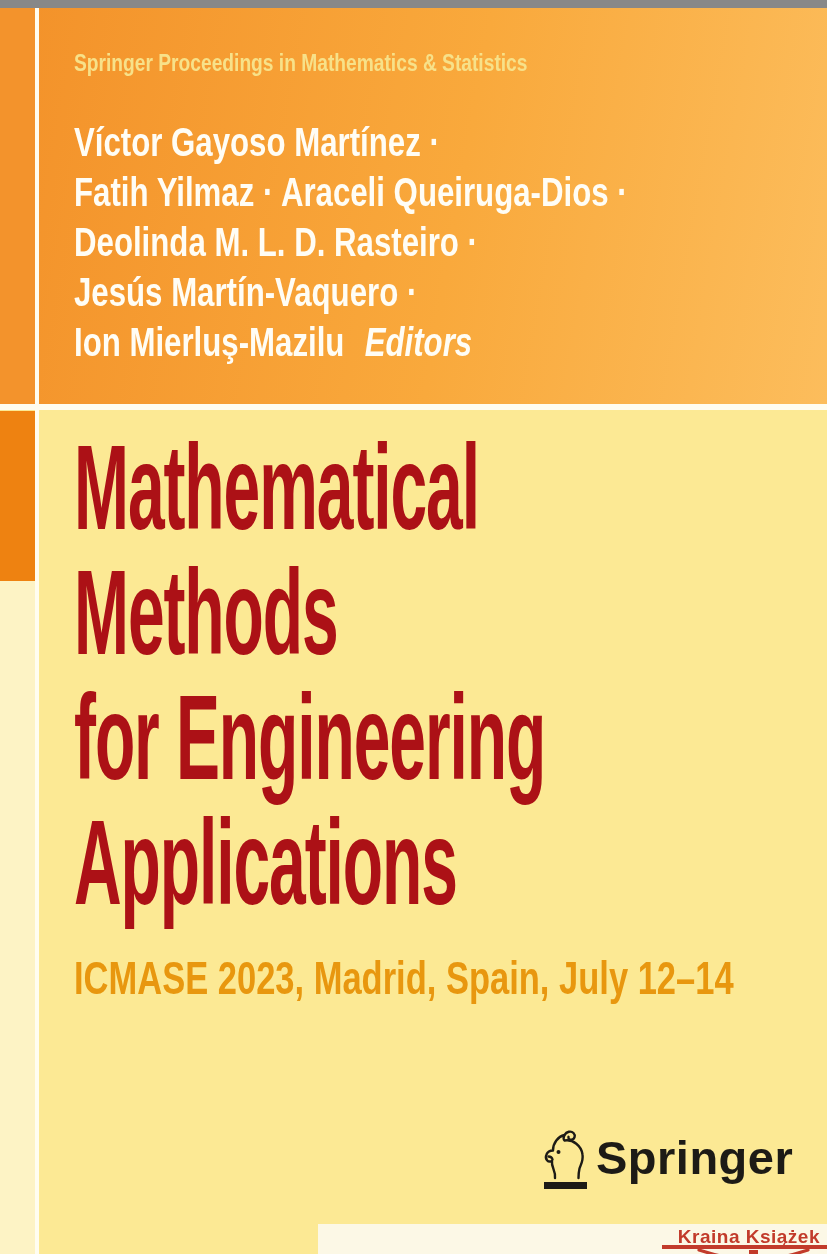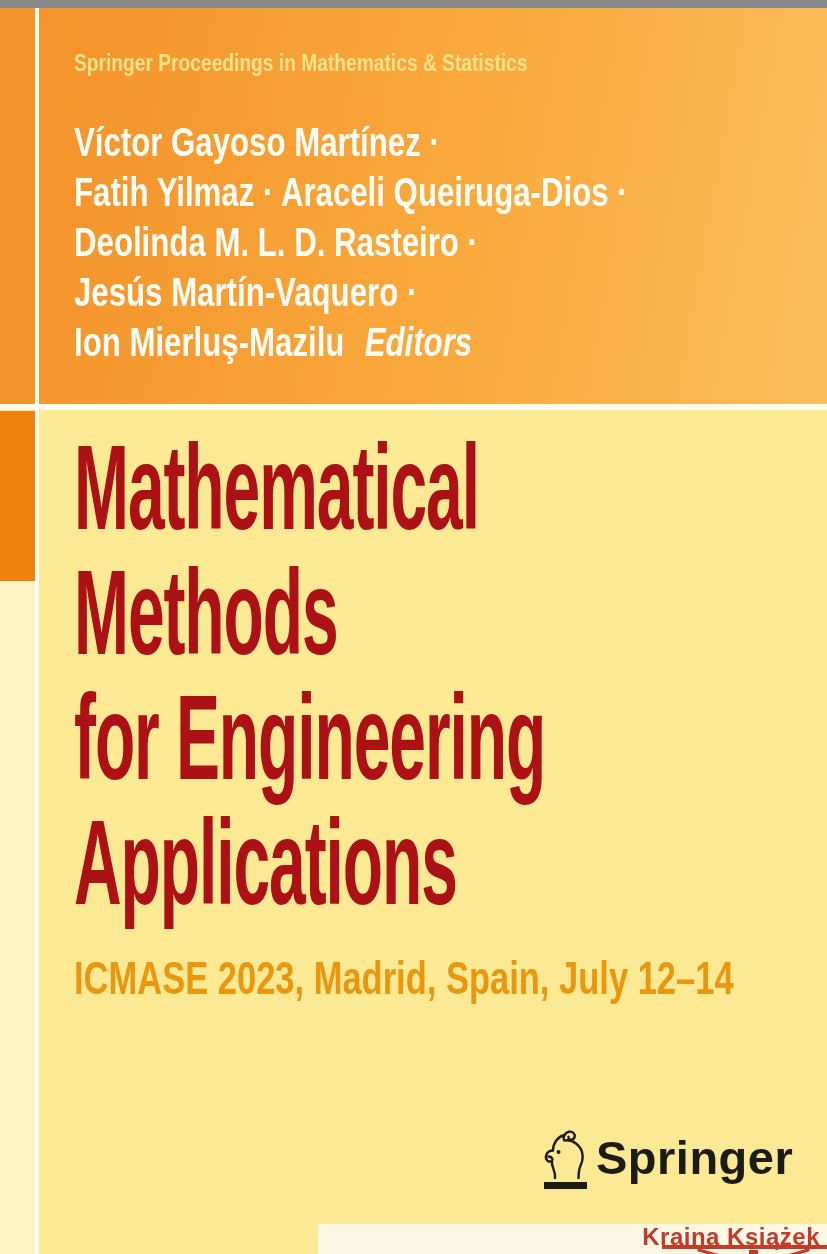--- a/index.html
+++ b/index.html
@@ -85,21 +85,21 @@
     font-size: 47px; line-height: 47px; font-weight: 600;
     letter-spacing: 0.5px;
     white-space: nowrap;
   }
   .watermark {
     position: absolute; left: 318px; top: 1216px; width: 509px; height: 38px;
     background: var(--watermark-bg, #FCF8E6);
   }
   .wm-text {
     position: absolute; right: 7px; top: 1px;
-    font-size: 24px; line-height: 23px; font-weight: 700;
+    font-size: 19px; line-height: 23px; font-weight: 700;
     letter-spacing: 0.5px;
     color: var(--watermark-red, #C23B2B);
     white-space: nowrap;
   }
   .wm-underline {
     position: absolute; left: 344px; right: 0; top: 21px; height: 4px;
     background: var(--watermark-red, #C23B2B);
   }
   .wm-book { position: absolute; left: 379px; top: 25px; }
 </style>

